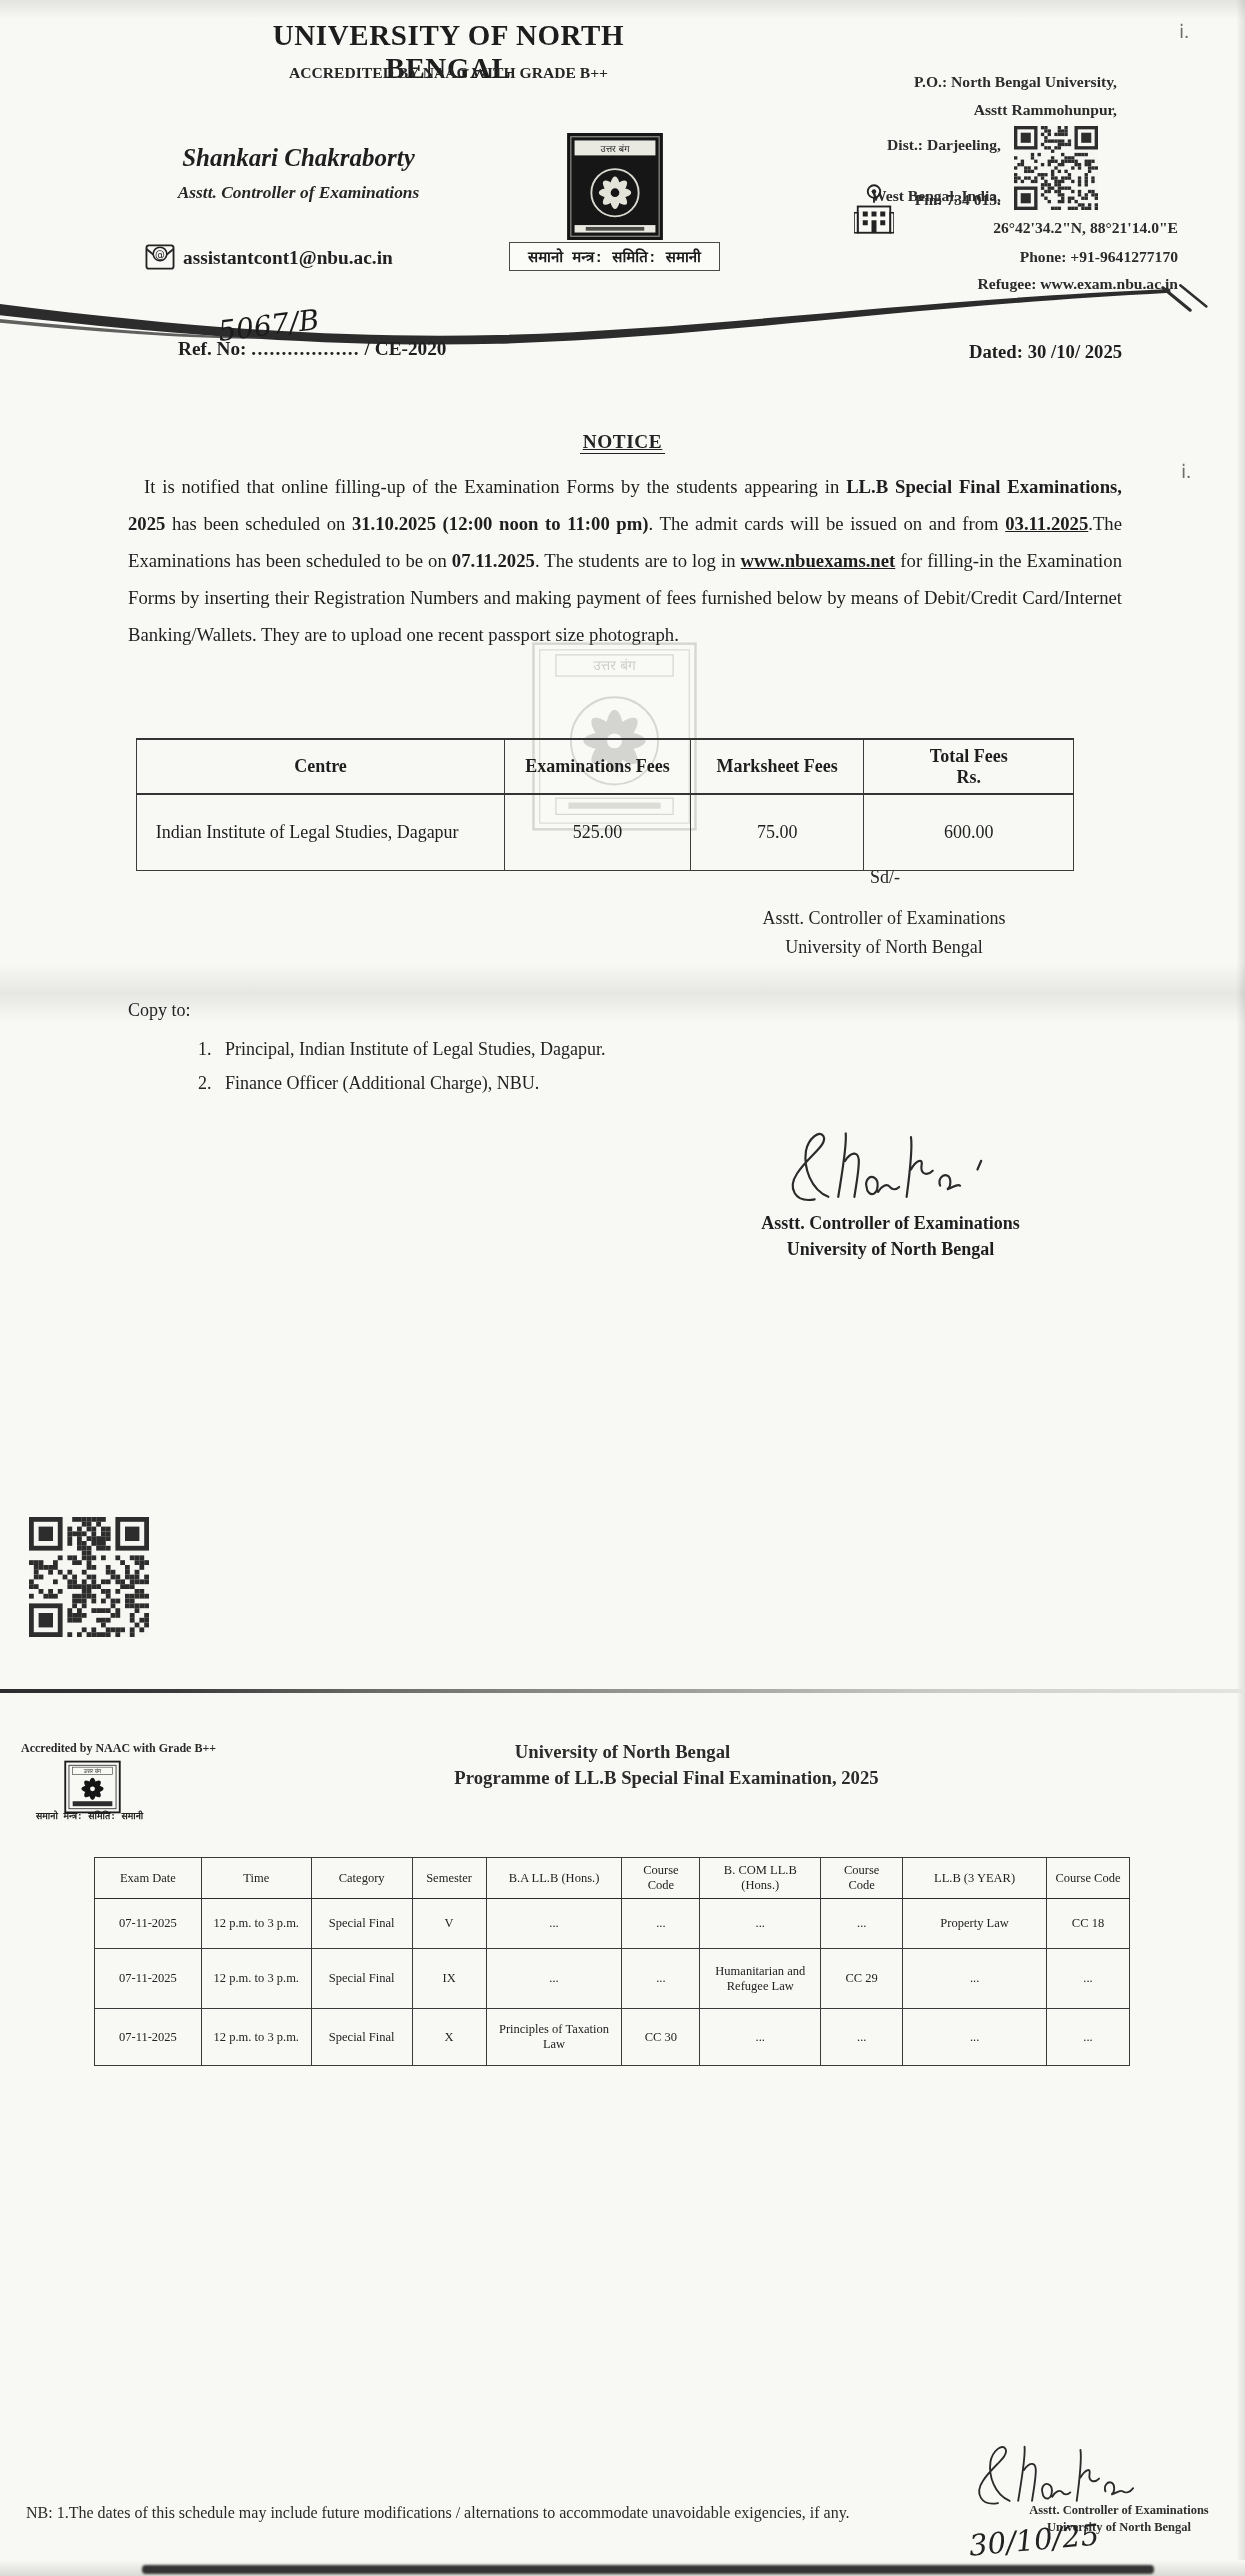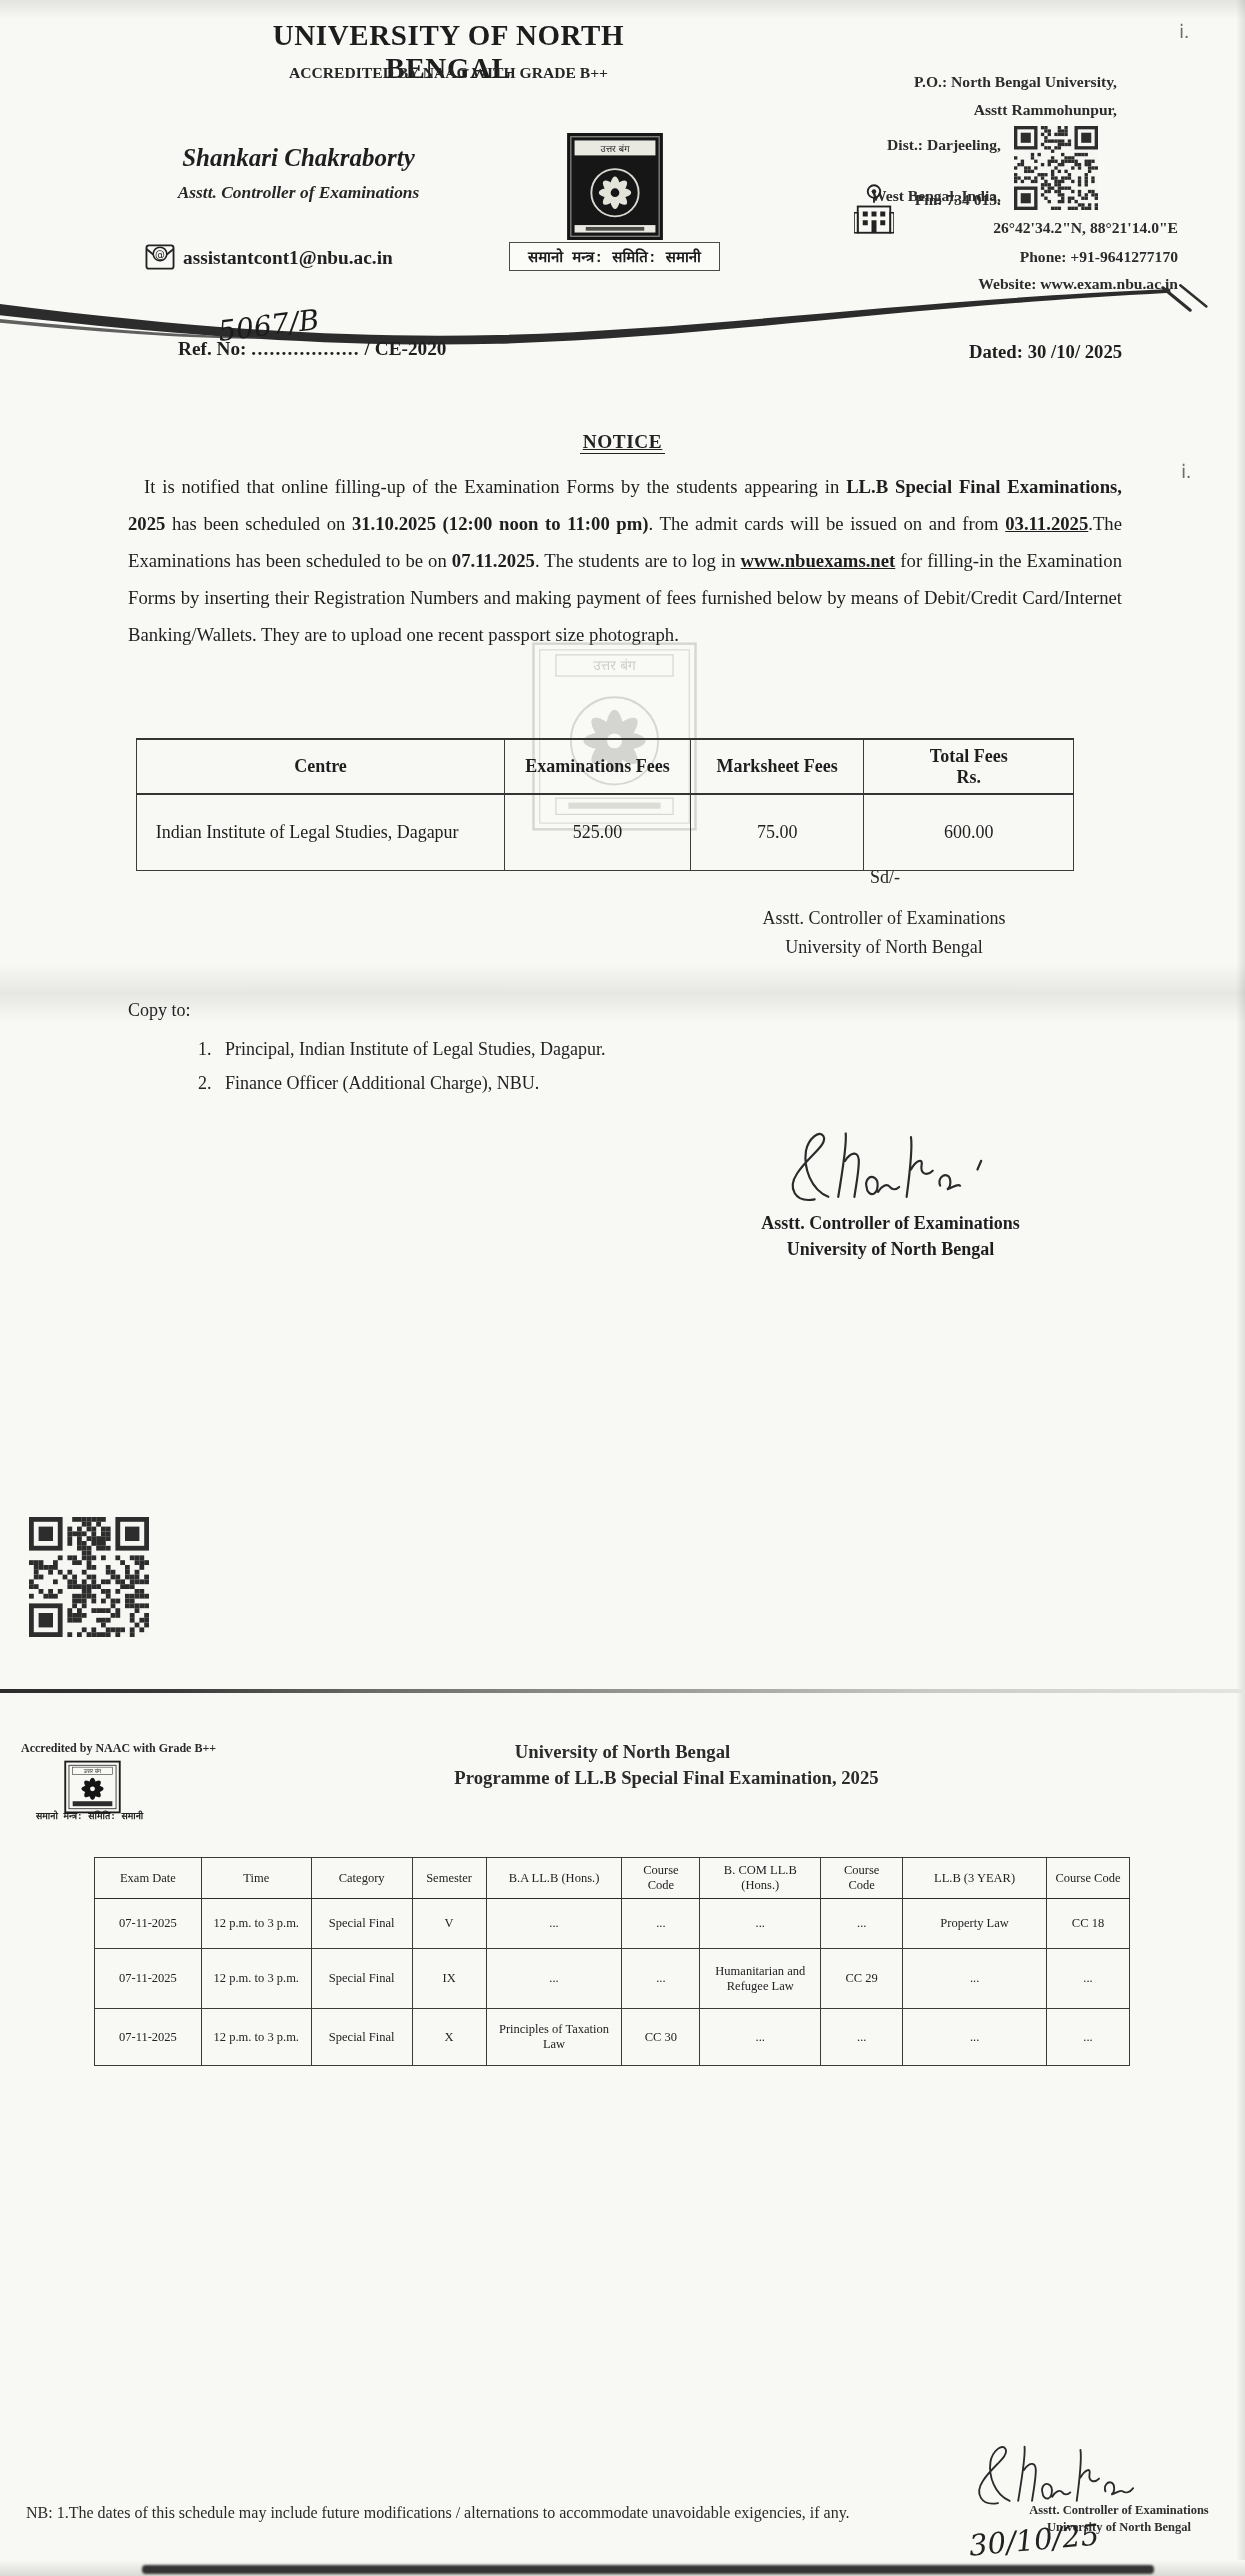--- a/index.html
+++ b/index.html
@@ -102,21 +102,21 @@
   <div class="abs uni-title ctr">UNIVERSITY OF NORTH BENGAL</div>
   <div class="abs accred ctr">ACCREDITED BY NAAC WITH GRADE B++</div>
 
   <div class="abs addr-line" style="right:128px;top:73px;">P.O.: North Bengal University,</div>
   <div class="abs addr-line" style="right:128px;top:101px;">Asstt Rammohunpur,</div>
   <div class="abs addr-line" style="right:244px;top:136px;">Dist.: Darjeeling,</div>
   <div class="abs addr-line" style="right:244px;top:163px;margin-top:24px;">West Bengal, India,</div>
   <div class="abs addr-line" style="right:244px;top:191px;">Pin: 734 013.</div>
   <div class="abs addr-line" style="right:67px;top:219px;">26°42'34.2"N, 88°21'14.0"E</div>
   <div class="abs addr-line" style="right:67px;top:248px;">Phone: +91-9641277170</div>
-  <div class="abs addr-line" style="right:67px;top:275px;">Website: www.exam.nbu.ac.in</div>
+  <div class="abs addr-line" style="right:67px;top:275px;">Refugee: www.exam.nbu.ac.in</div>
 
   <div class="abs qr-box" style="left:1014px;top:126px;">
       <svg width="84" height="84" viewBox="0 0 25 25" style="display: block;">
         <rect x="0" y="0" width="25" height="25" fill="#f6f6f3"></rect>
         <rect x="8" y="0" width="1" height="1" fill="#2d2d2d"></rect>
         <rect x="9" y="0" width="1" height="1" fill="#2d2d2d"></rect>
         <rect x="13" y="0" width="1" height="1" fill="#2d2d2d"></rect>
         <rect x="15" y="0" width="1" height="1" fill="#2d2d2d"></rect>
         <rect x="9" y="1" width="1" height="1" fill="#2d2d2d"></rect>
         <rect x="10" y="1" width="1" height="1" fill="#2d2d2d"></rect>

